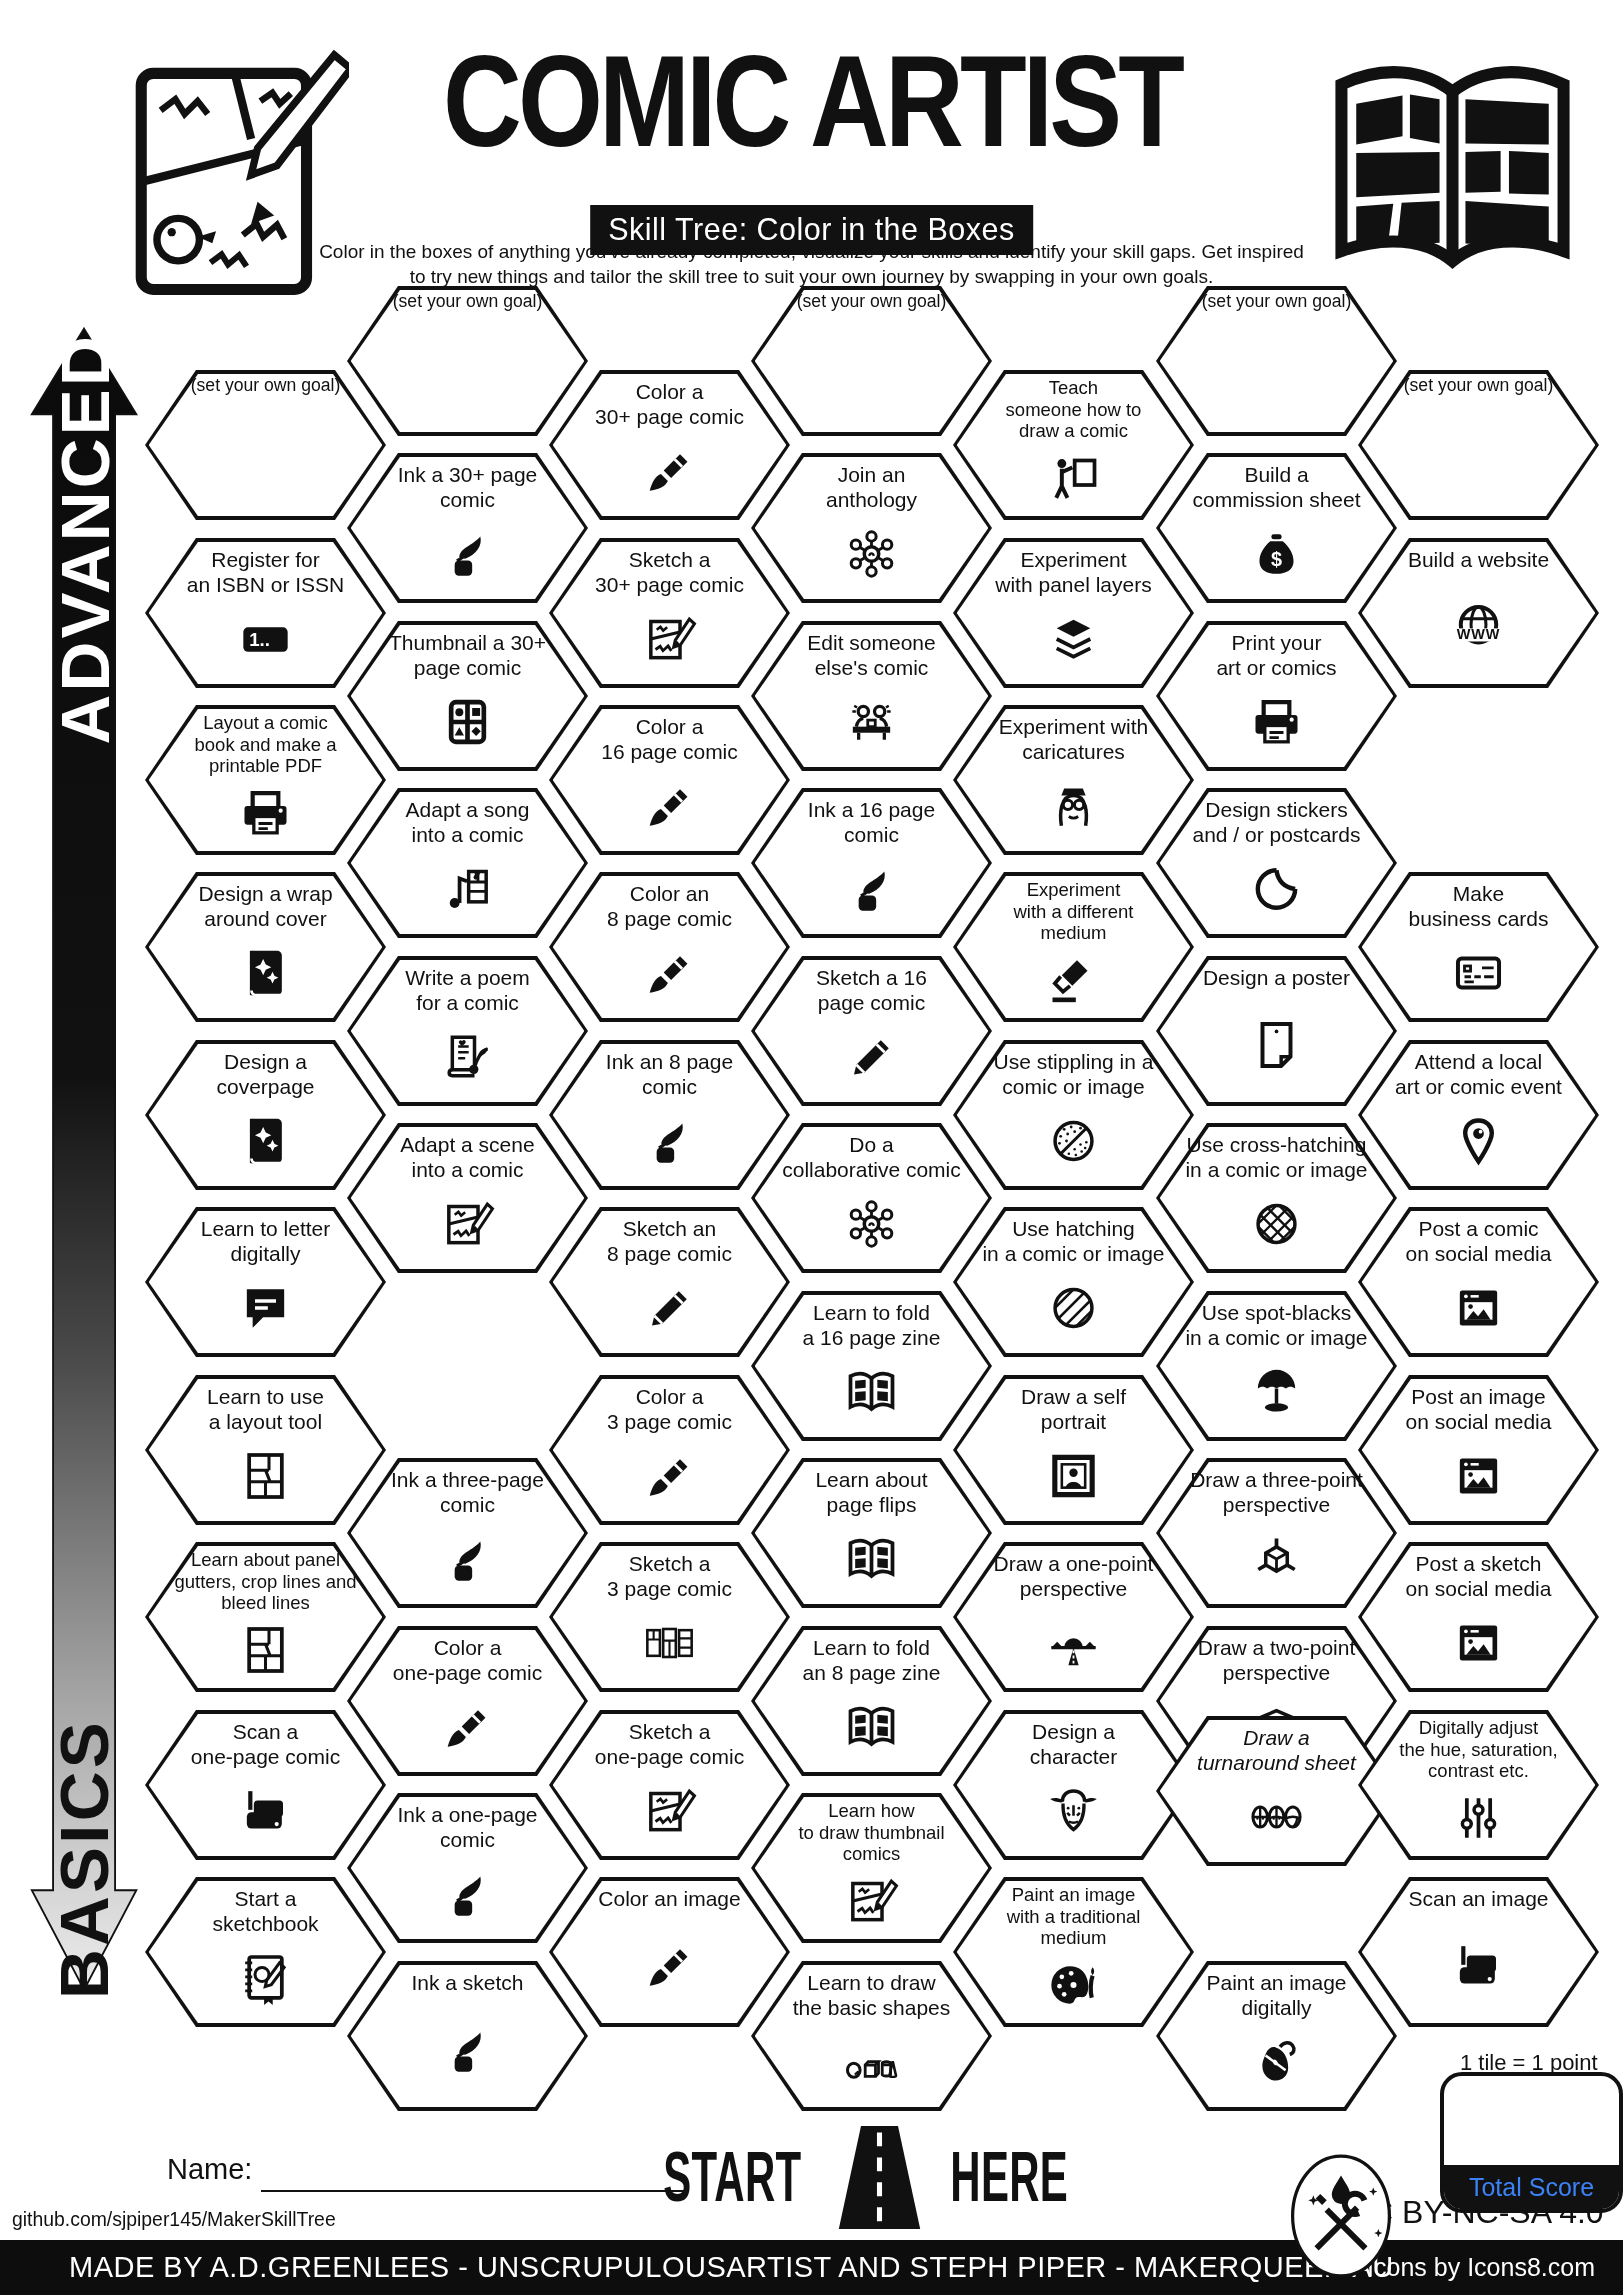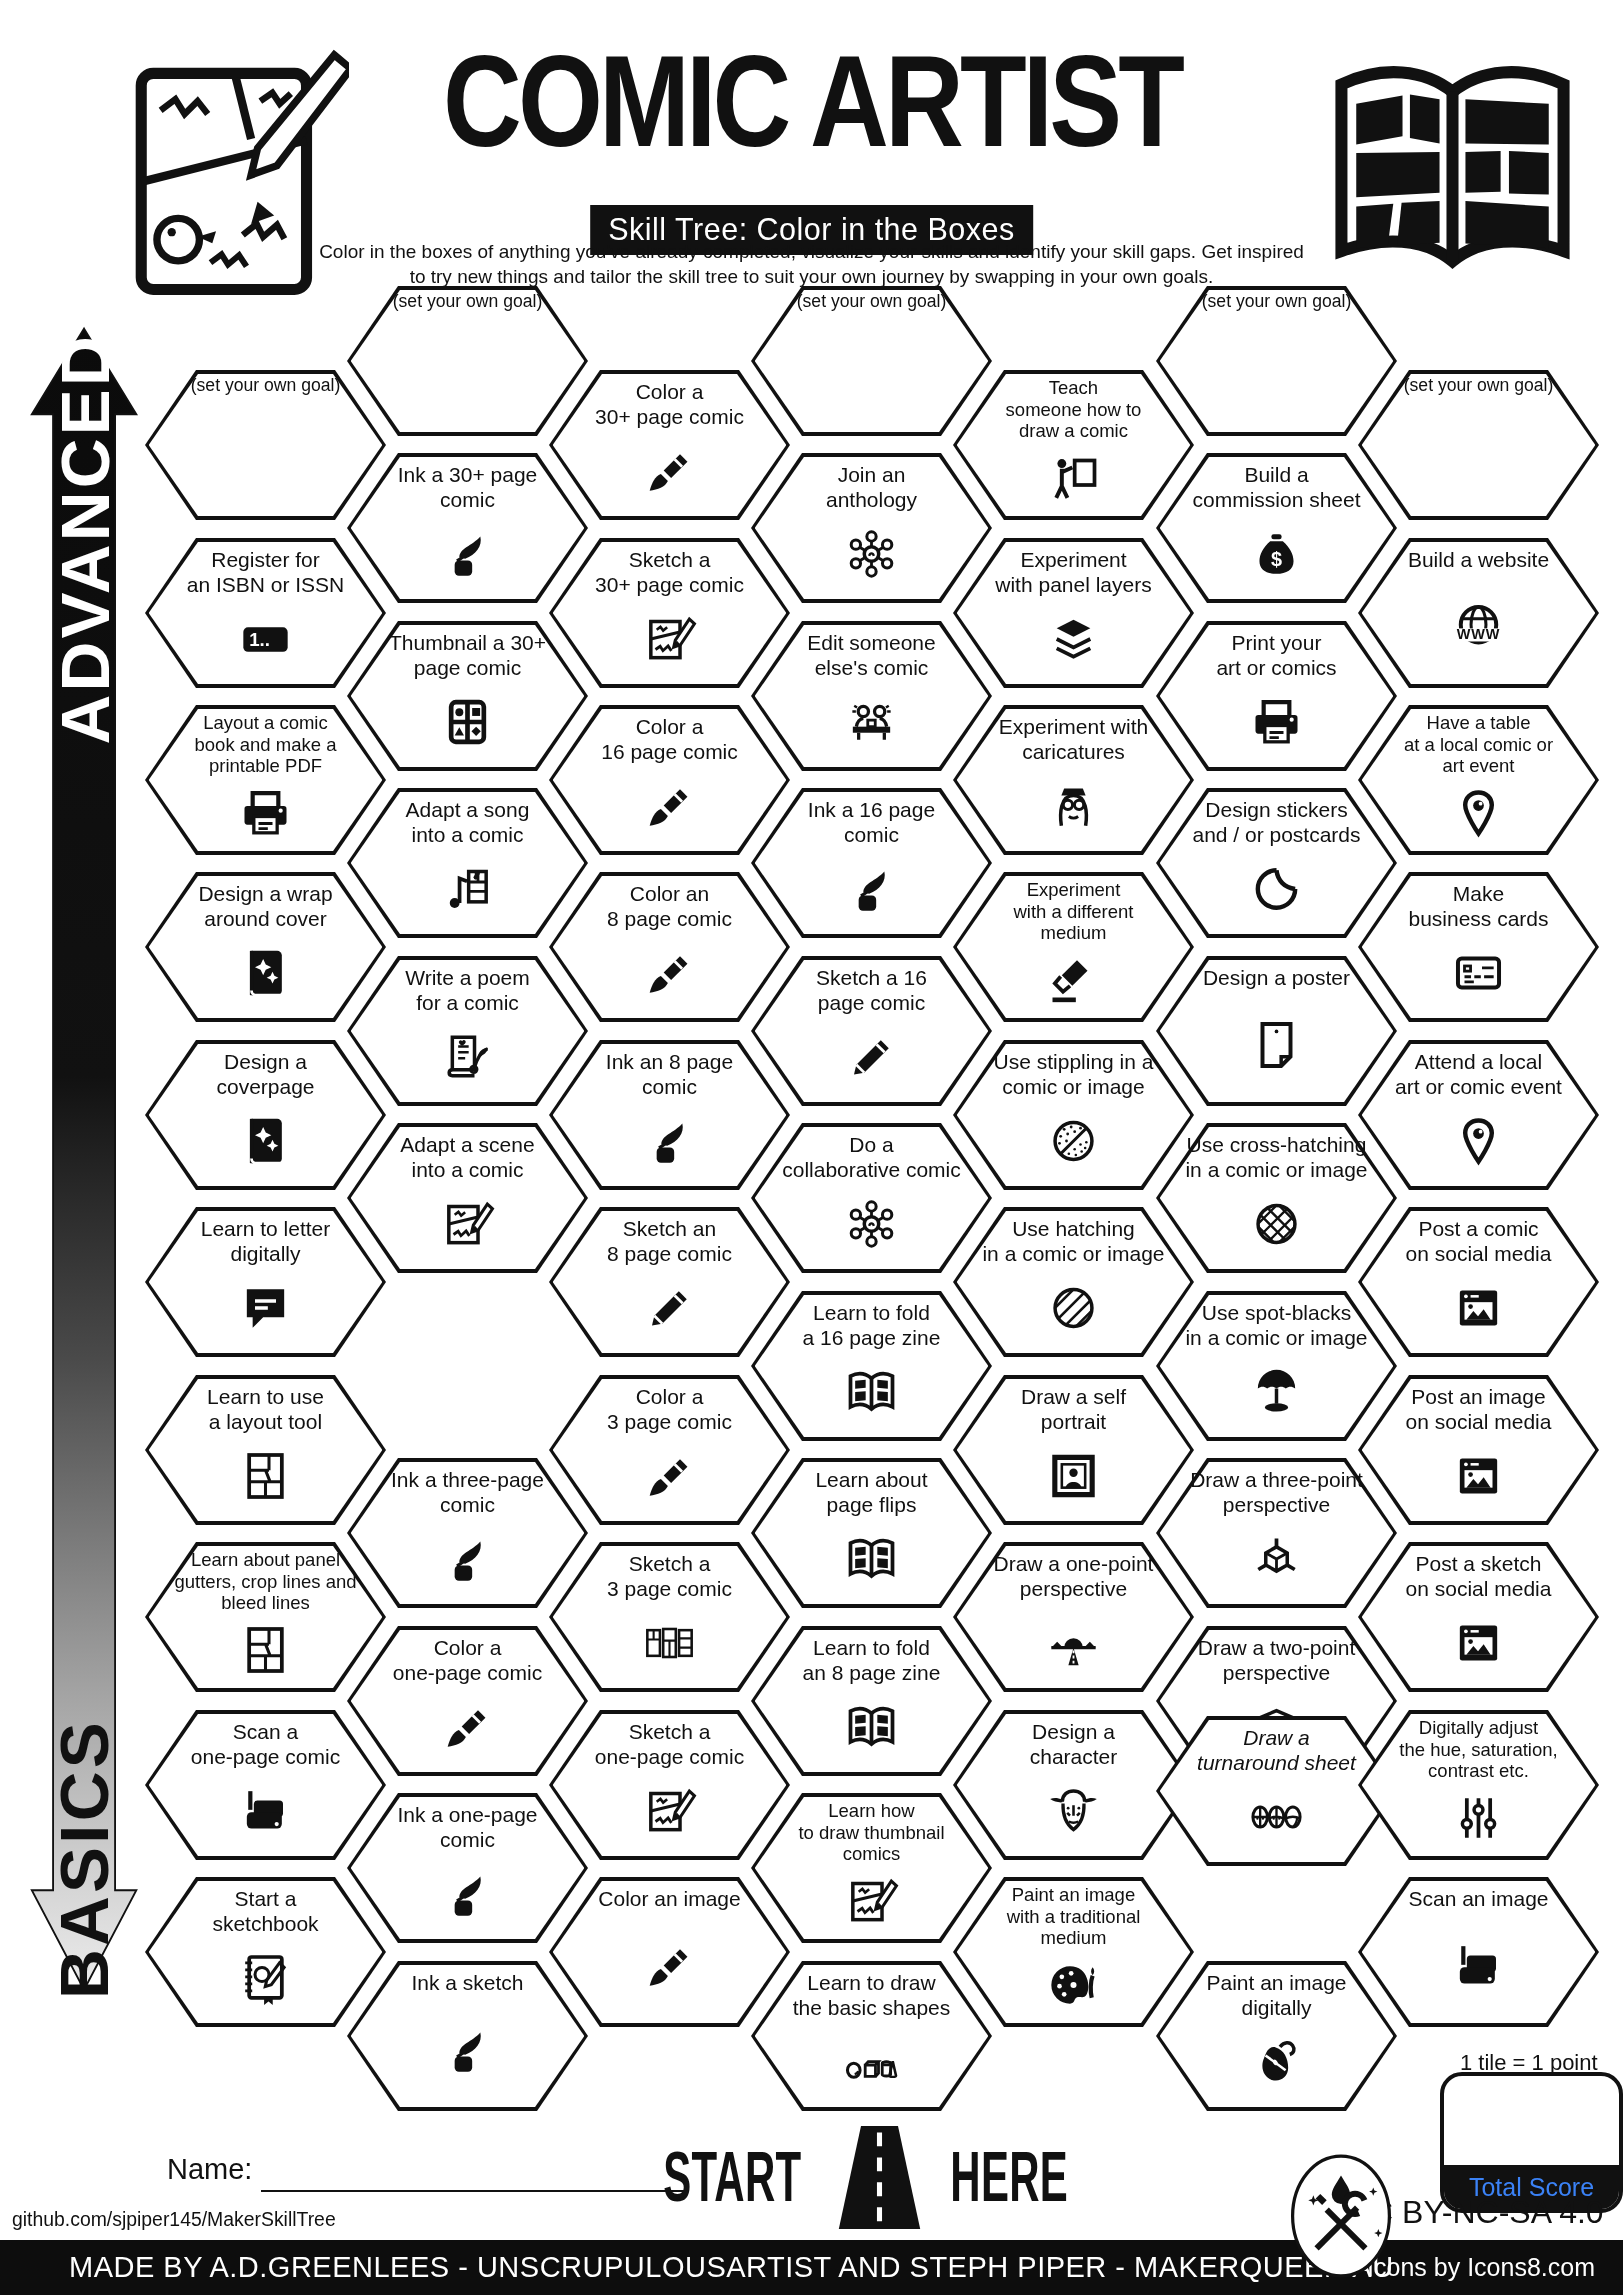--- a/index.html
+++ b/index.html
@@ -1261,34 +1261,20 @@
         <div class="hex-fill"></div>
         <div class="hex-content">
           <div class="tile-label">Build a website</div>
           <div class="icon-wrap">
             <svg class="tile-icon" viewBox="0 0 150 122" width="69" height="56">
               <use href="#i-globe"></use>
             </svg>
           </div>
         </div>
       </div>
-      <div class="hex" style="left: 1358px; top: 705px;">
-        <div class="hex-border"></div>
-        <div class="hex-fill"></div>
-        <div class="hex-content">
-          <div class="tile-label three">Have a table
-at a local comic or
-art event</div>
-          <div class="icon-wrap">
-            <svg class="tile-icon" viewBox="0 0 150 122" width="69" height="56">
-              <use href="#i-pin"></use>
-            </svg>
-          </div>
-        </div>
-      </div>
       <div class="hex" style="left: 1358px; top: 872px;">
         <div class="hex-border"></div>
         <div class="hex-fill"></div>
         <div class="hex-content">
           <div class="tile-label">Make
 business cards</div>
           <div class="icon-wrap">
             <svg class="tile-icon" viewBox="0 0 150 122" width="69" height="56">
               <use href="#i-card"></use>
             </svg>

